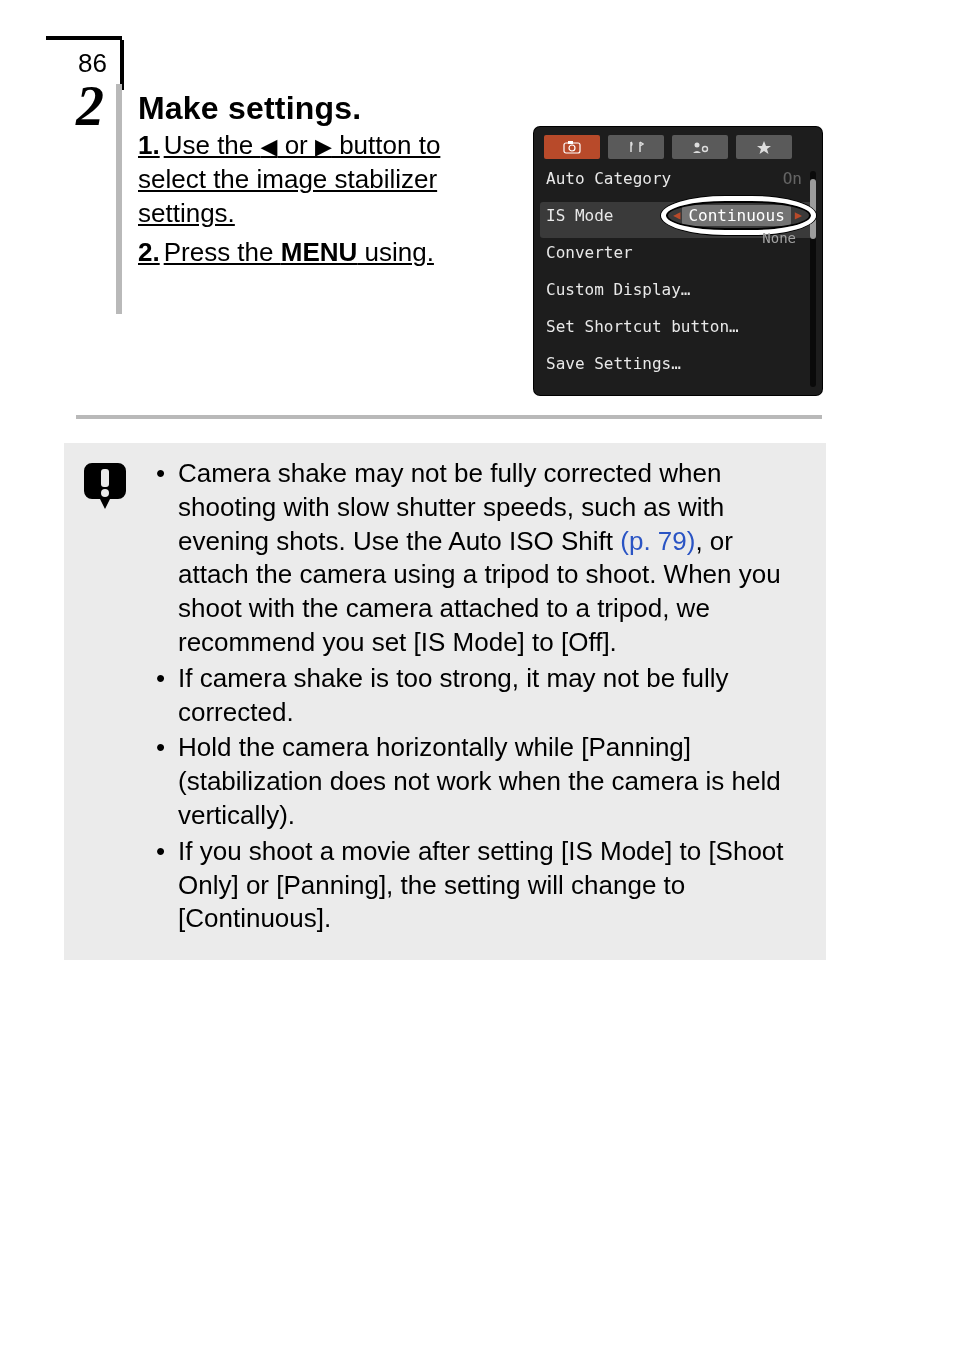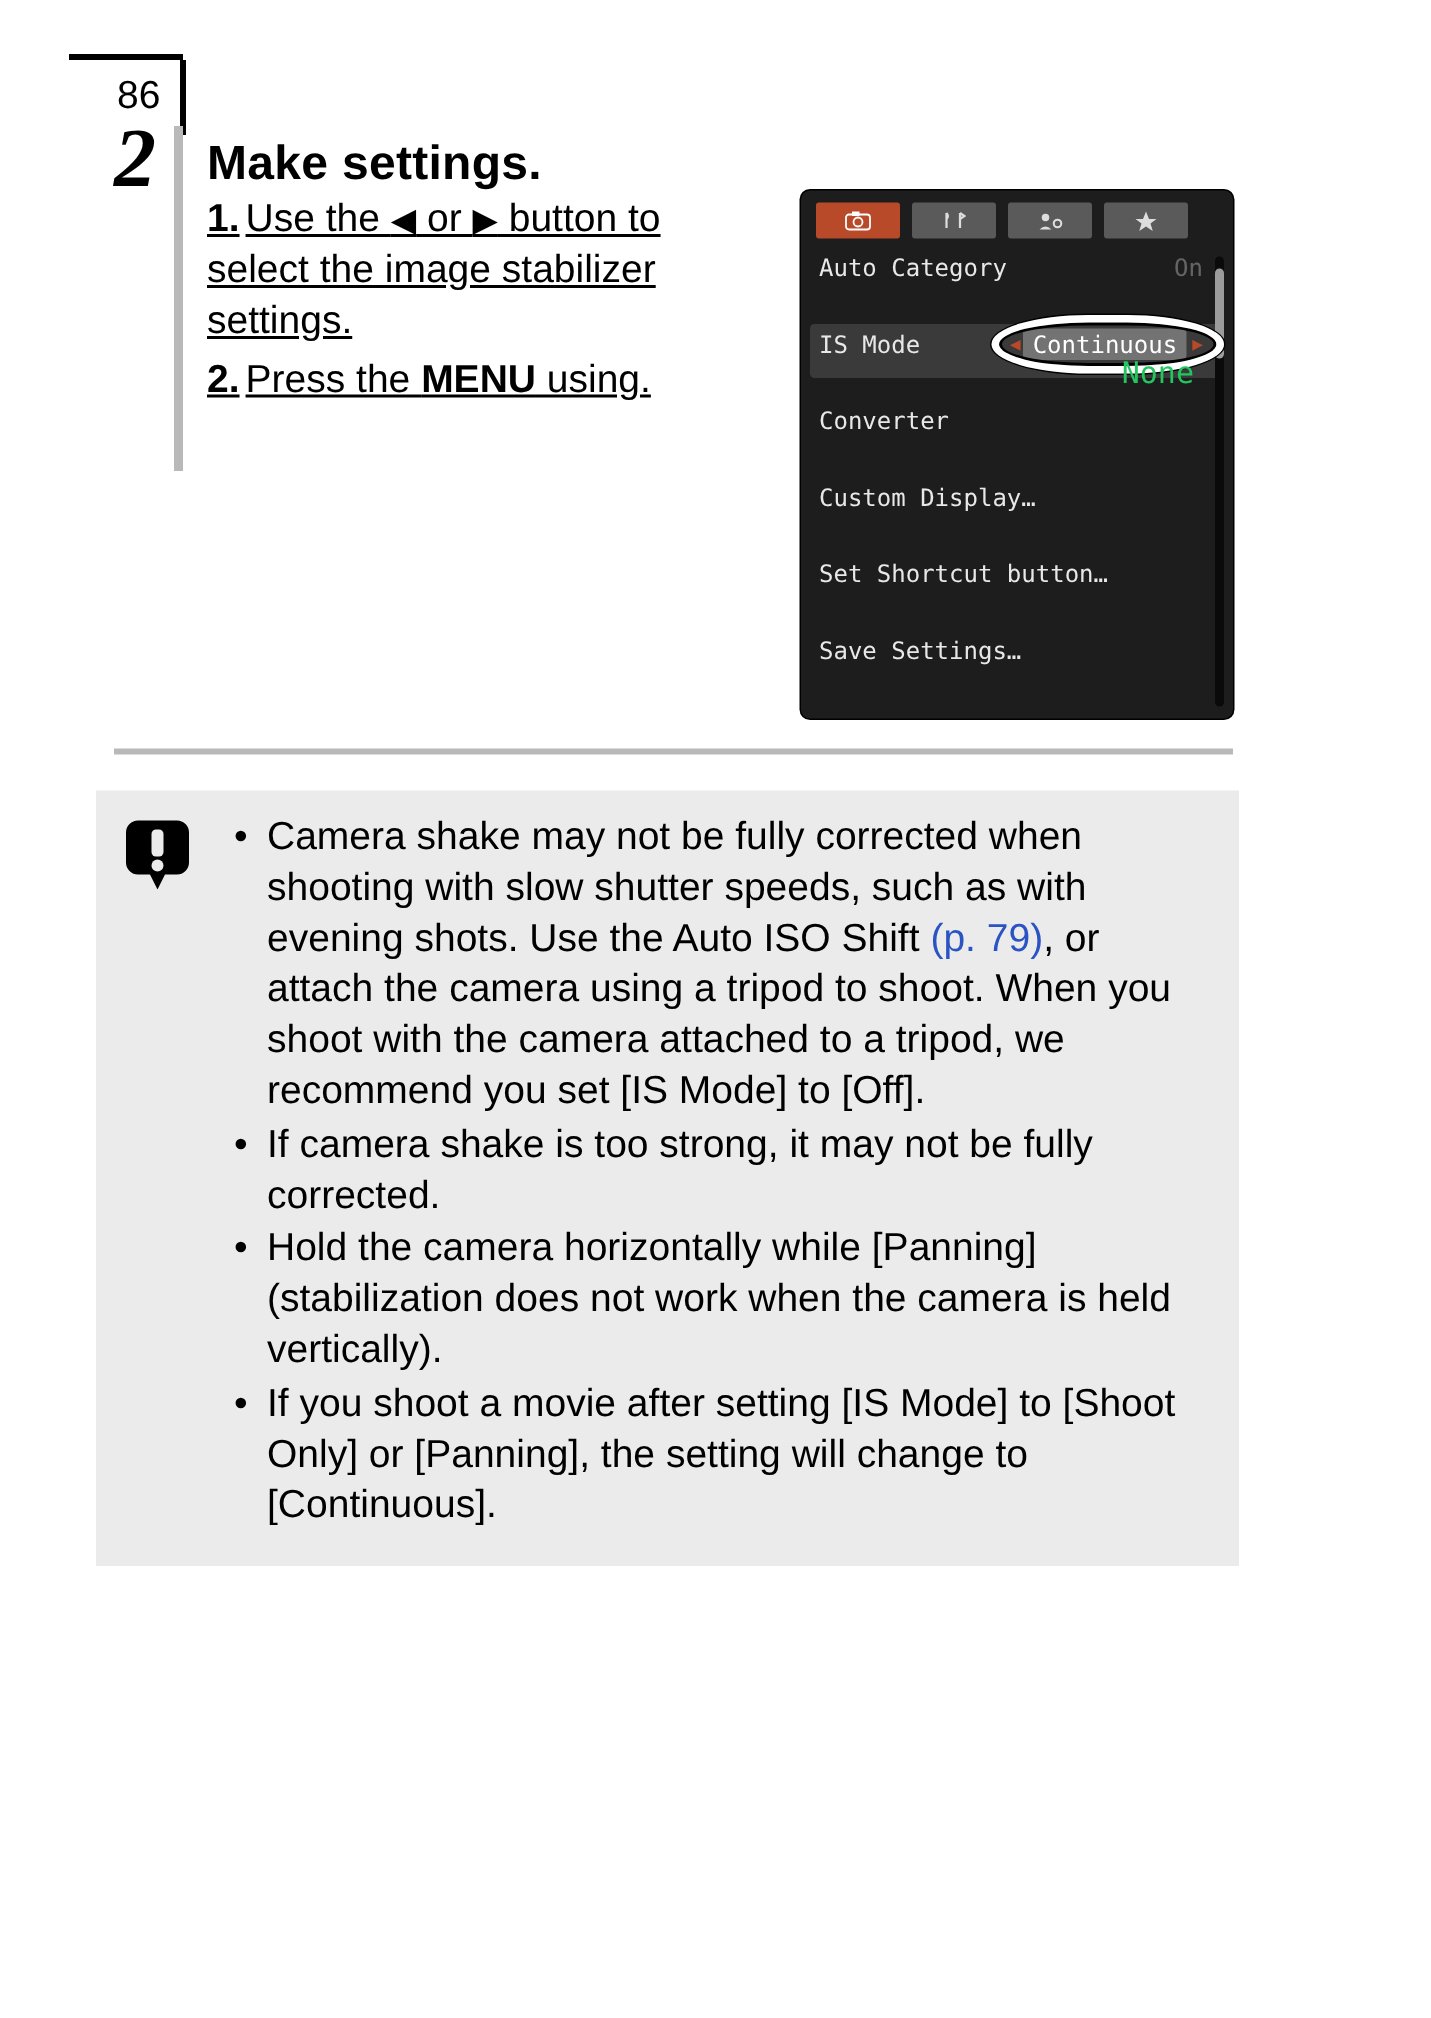--- a/index.html
+++ b/index.html
@@ -145,21 +145,21 @@
     background: #b84a2a;
   }
   .cam-tab svg { display: block; }
 
   .menu-row {
     display: flex;
     align-items: center;
     justify-content: space-between;
     padding: 3px 14px 13px 6px;
     height: 20px;
-    margin-bottom: 15px;
+    margin-bottom: 1px;
     text-align: center;
   }
 
   .menu-ismode-val {
     position: relative;
     display: inline-flex;
     align-items: center;
     gap: 2px;
   }
   .menu-ismode-val .chev {
@@ -181,22 +181,22 @@
     bottom: -9px;
     border: 5px solid #fff;
     border-radius: 50% / 60%;
     pointer-events: none;
     box-shadow: 0 0 0 2px #000 inset, 0 0 0 1px #000;
   }
   .none-frag {
     position: absolute;
     bottom: -20px;
     right: 6px;
-    font-size: 20px;
-    color: #22c55e;
+    font-size: 14px;
+    color: #a3a3a3;
   }
 
   .step-rule-bottom {
     height: 4px;
     background: #b9b9b9;
     margin: 20px 0 24px 0;
   }
 
   
   .caution-box {

